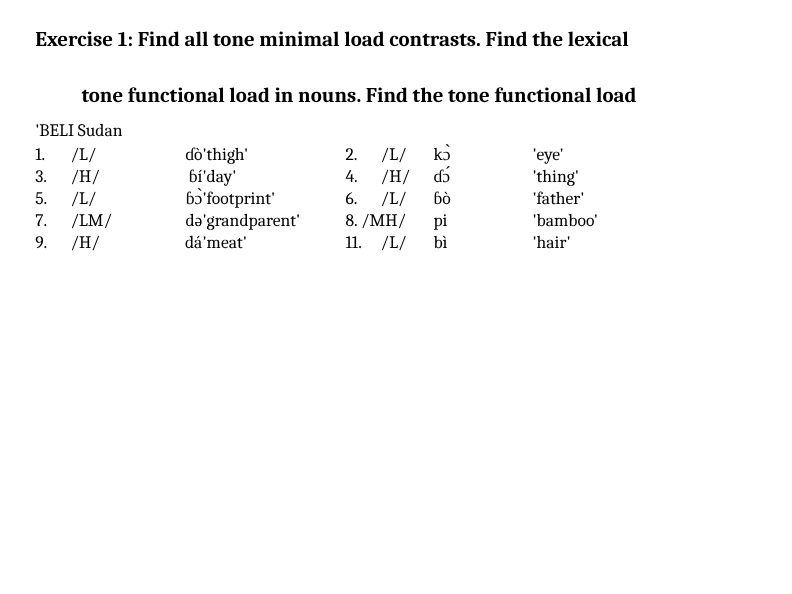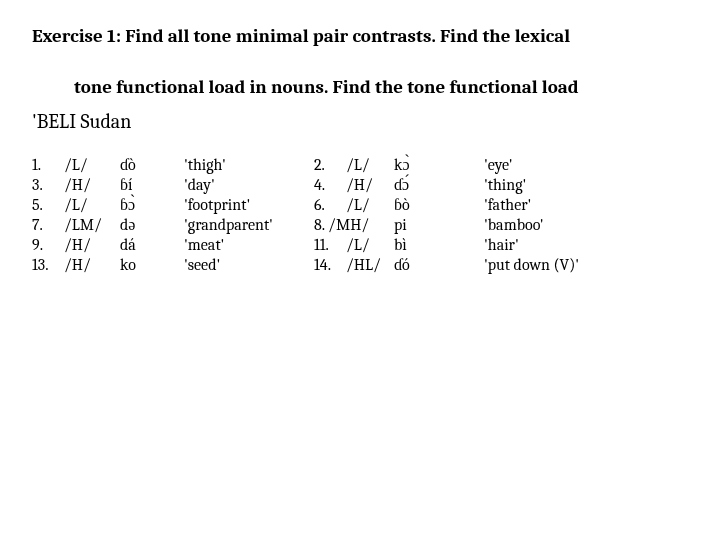--- a/index.html
+++ b/index.html
@@ -17,47 +17,47 @@
   .title {
     font-weight: bold;
     margin-bottom: 10px;
   }
   .title .indent {
     display: block;
     padding-left: 42px;
     margin-top: 26px;
   }
   .subhead {
-    font-size: 20px;
-    margin-bottom: 20px;
+    font-size: 16px;
+    margin-bottom: 0;
   }
   table.data {
     border-collapse: collapse;
     font-size: 16px;
     line-height: 1.25;
   }
   table.data td {
     padding: 0;
     vertical-align: top;
     white-space: nowrap;
   }
   .c-num   { width: 32px; }
   .c-tone  { width: 56px; }
-  .c-word  { width: 64px; }
+  .c-word  { width: 64px; text-align: right; }
   .c-gloss { width: 130px; }
   .c-num2  { width: 32px; }
   .c-tone2 { width: 48px; }
   .c-word2 { width: 90px; }
   .c-gloss2{ }
 </style>
 </head>
 <body>
 
 <div class="title">
-  <span>Exercise 1:  Find all tone minimal pair contrasts.  Find the lexical</span>
+  <span>Exercise 1:  Find all tone minimal load contrasts.  Find the lexical</span>
   <span class="indent">tone functional load in nouns.  Find the tone functional load</span>
 </div>
 
 <div class="subhead">'BELI Sudan</div>
 
 <table class="data">
   <tbody id="rows">
       <tr>
         <td class="c-num">1.</td>
         <td class="c-tone">/L/</td>
@@ -100,24 +100,14 @@
       <tr>
         <td class="c-num">9.</td>
         <td class="c-tone">/H/</td>
         <td class="c-word">dá</td>
         <td class="c-gloss">'meat'</td>
         <td class="c-num2">11.</td>
         <td class="c-tone2">/L/</td>
         <td class="c-word2">bì</td>
         <td class="c-gloss2">'hair'</td>
       </tr>
-      <tr>
-        <td class="c-num">13.</td>
-        <td class="c-tone">/H/</td>
-        <td class="c-word">ko</td>
-        <td class="c-gloss">'seed'</td>
-        <td class="c-num2">14.</td>
-        <td class="c-tone2">/HL/</td>
-        <td class="c-word2">ɗó</td>
-        <td class="c-gloss2">'put down (V)'</td>
-      </tr>
     </tbody>
 </table>
 
 </body></html>

